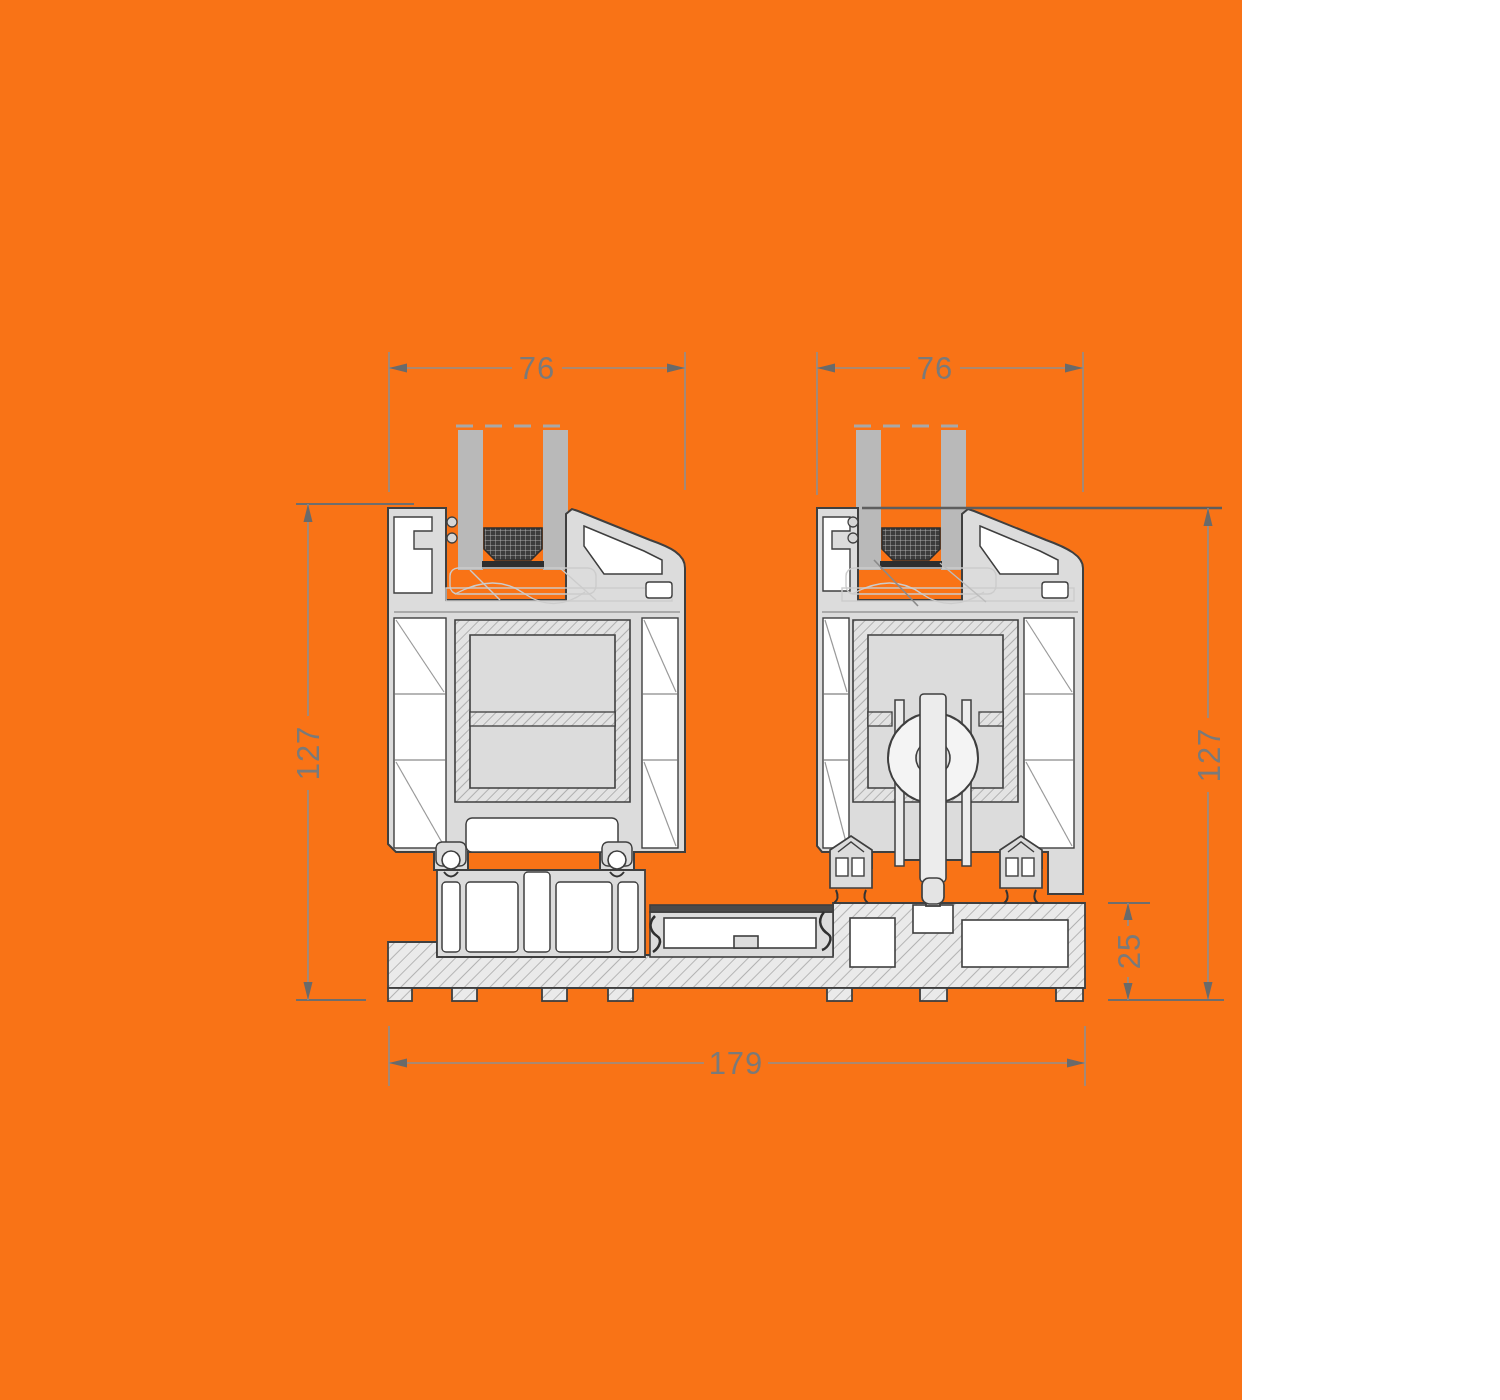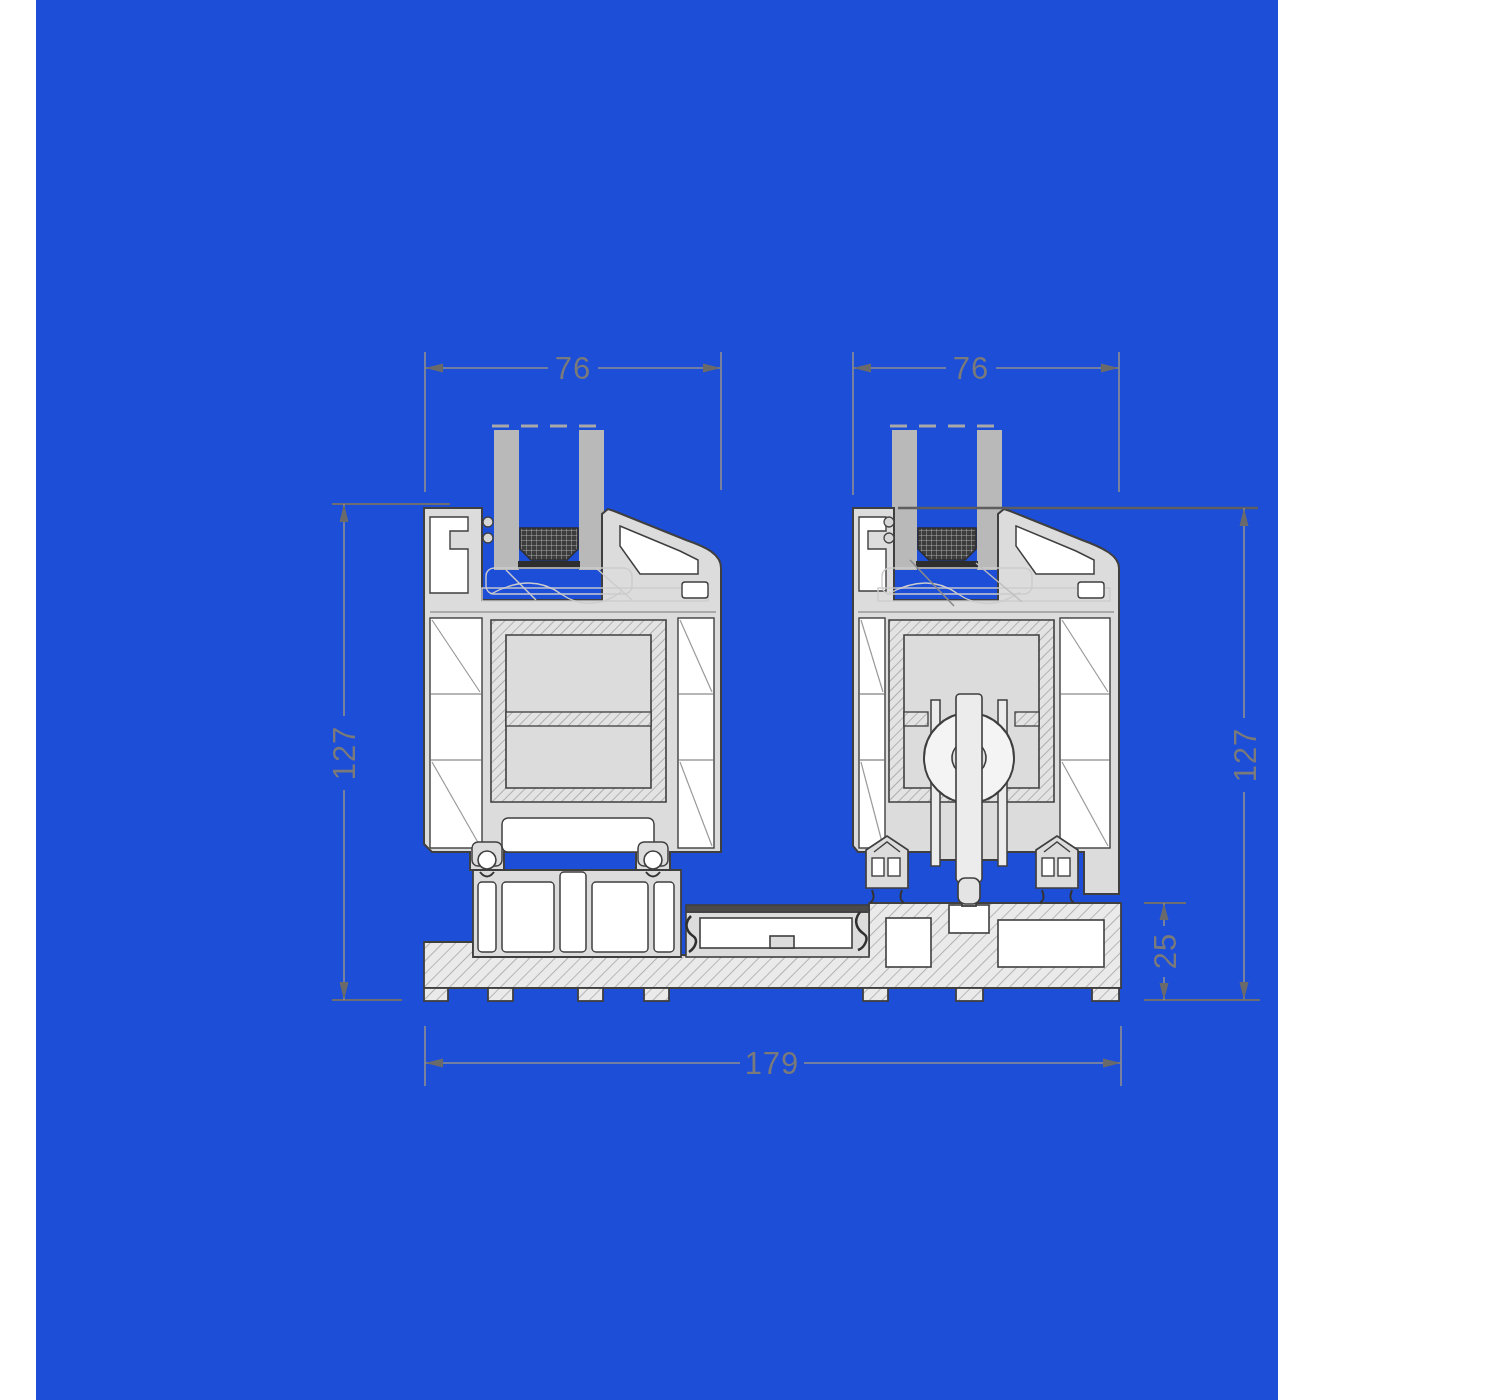--- a/index.html
+++ b/index.html
@@ -1,17 +1,17 @@
 <!DOCTYPE html>
 <html><head>
 <meta charset="utf-8">
 <style>
   html,body{margin:0;padding:0;background:#ffffff;}
-  .canvas{position:relative;width:1242px;height:1400px;background:#1d4ed8;overflow:hidden;
-          font-family:"Liberation Sans", sans-serif;margin-left:36px;}
+  .canvas{position:relative;width:1242px;height:1400px;background:#f97316;overflow:hidden;
+          font-family:"Liberation Sans", sans-serif;}
   svg{display:block;}
   .dim-text{font-family:"Liberation Sans", sans-serif;font-size:31px;font-weight:300;
             fill:#7a7a7a;letter-spacing:1px;}
 </style>
 </head>
 <body>
 
 <div class="canvas">
 <svg width="1500" height="1400" viewBox="0 0 1500 1400">
   <defs>

